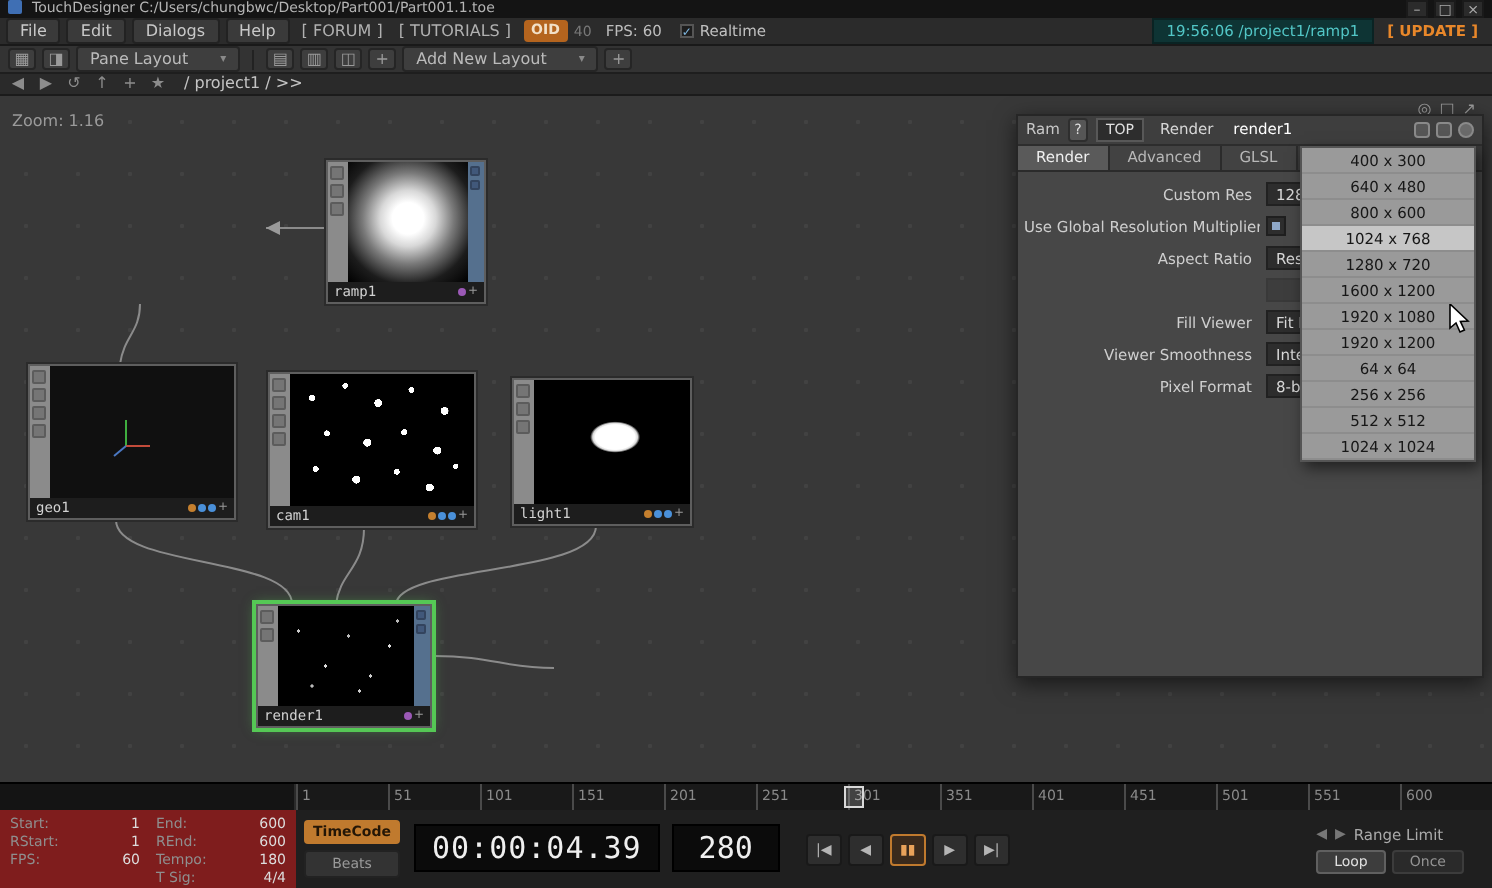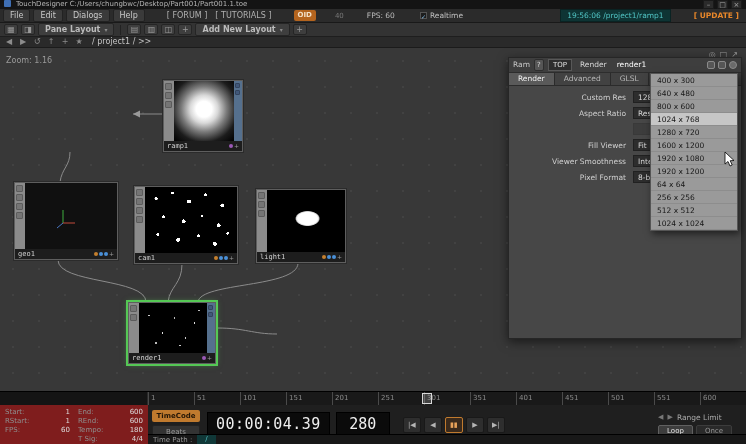--- a/index.html
+++ b/index.html
@@ -8,35 +8,35 @@
   .app { position:relative; width:746px; height:444px; background:#353535; display:flex; flex-direction:column; }
 
   
   .titlebar { height:11px; background:#141414; display:flex; gap:5px; padding:0 4px; }
   .titlebar .tlogo { width:7px; height:7px; background:#3f6fb4; border-radius:1px; }
   .titlebar .ttext { font-size:7px; color:#b5b5b5; white-space:nowrap; }
   .winctl { margin-left:auto; display:flex; gap:3px; }
   .winctl span { width:11px; height:9px; font-size:7px; line-height:9px; text-align:center; color:#aaa; background:#2b2b2b; border:1px solid #1a1a1a; }
 
   
-  .menubar { height:15px; background:#2b2b2b; border-bottom:1px solid #191919; display:flex; align-items:center; gap:19px; padding:0 3px; font-size:8px; color:#c8c8c8; }
+  .menubar { height:15px; background:#2b2b2b; border-bottom:1px solid #191919; display:flex; align-items:center; gap:3px; padding:0 3px; font-size:8px; color:#c8c8c8; }
   .menu-item { padding:0 6px; line-height:11px; background:#3a3a3a; border:1px solid #222; border-radius:2px; }
   .menu-link { padding:0 3px; color:#b0b0b0; }
   .perform { background:#b4641e; color:#f2e0c8; padding:0 4px; line-height:11px; border-radius:2px; font-weight:bold; font-size:7px; }
   .fps-cur { color:#787878; font-size:7px; }
   .fps { color:#bdbdbd; font-size:7.5px; margin-left:4px; }
   .realtime { display:flex; align-items:center; gap:3px; margin-left:6px; font-size:7.5px; color:#c0c0c0; }
   .realtime .chk { width:7px; height:7px; background:#1d1d1d; border:1px solid #555; color:#7fb7e0; font-size:6px; line-height:7px; text-align:center; }
   .statusbox { margin-left:auto; background:#0e3434; border:1px solid #0a2323; color:#52c6c6; font-size:7.5px; padding:0 6px; line-height:11px; }
   .update { color:#e8872a; font-weight:bold; font-size:7.5px; padding:0 4px; }
 
   
   .toolbar { height:15px; background:#333; border-bottom:1px solid #1e1e1e; display:flex; align-items:center; gap:3px; padding:0 4px; font-size:8px; color:#bbb; }
   .tb-icon { width:14px; height:11px; background:#3e3e3e; border:1px solid #252525; color:#9a9a9a; font-size:8px; line-height:10px; text-align:center; border-radius:2px; }
-  .tb-btn { display:flex; align-items:center; gap:4px; background:#3e3e3e; border:1px solid #252525; padding:0 6px; line-height:11px; border-radius:2px;font-weight:bold; }
+  .tb-btn { display:flex; align-items:center; gap:16px; background:#3e3e3e; border:1px solid #252525; padding:0 6px; line-height:11px; border-radius:2px; }
   .tb-caret { color:#8a8a8a; font-size:6px; }
   .tb-sep { width:1px; height:10px; background:#222; margin:0 3px; }
 
   
   .pathbar { height:13px; background:#2a2a2a; border-bottom:1px solid #1b1b1b; display:flex; align-items:center; gap:2px; padding:0 3px; font-size:8px; color:#a8a8a8; }
   .path-icon { width:12px; text-align:center; color:#8c8c8c; font-size:8px; }
   .path-text { margin-left:5px; color:#c4c4c4; }
 
   
   .network { position:relative; height:418px; background:#383838;
@@ -106,21 +106,21 @@
   .p-row { display:flex; align-items:center; height:13px; gap:3px; }
   .p-row.dim { opacity:.35; }
   .p-label { width:118px; text-align:right; color:#cfcfcf; padding-right:4px; white-space:nowrap; overflow:hidden; font-size:7.5px; }
   .p-val { background:#2d2d2d; border:1px solid #212121; color:#d8d8d8; padding:0 4px; height:12px; line-height:11px; font-size:7.5px; }
   .p-val.num { width:36px; }
   .p-val.menu { width:96px; }
   .p-val.empty { width:36px; }
   .p-arrow { width:11px; height:12px; background:#3b3b3b; border:1px solid #212121; color:#b0b0b0; text-align:center; line-height:11px; font-size:6px; }
   .p-check { width:10px; height:10px; background:#2d2d2d; border:1px solid #1f1f1f; position:relative; }
   .p-check.checked::after { content:""; position:absolute; inset:2px; background:#8fa8c8; }
-  .res-menu { position:absolute; top:15px; right:3px; width:88px; background:#9a9a9a; border:1px solid #555; box-shadow:2px 3px 7px rgba(0,0,0,.55); z-index:20; }
+  .res-menu { position:absolute; top:15px; right:3px; width:88px; background:#9a9a9a; border:1px solid #555; box-shadow:2px 3px 7px rgba(0,0,0,.55); z-index:20;text-align:center; }
   .res-item { height:13px; line-height:13px; padding:0 6px; color:#171717; font-size:7.5px; border-bottom:1px solid #8d8d8d; white-space:nowrap; }
   .res-item.active { background:#c6c6c6; }
 
   .cursor { position:absolute; left:724px; top:104px; z-index:60; pointer-events:none; }
 
   
   .ruler { height:14px; background:#191919; border-top:1px solid #000; display:flex; }
   .ruler-gutter { width:148px; background:#141414; border-right:1px solid #2a2a2a; }
   .ruler-ticks { flex:1; display:flex; position:relative; }
   .tick { flex:1; border-left:1px solid #4a4a4a; color:#8a8a8a; font-size:7px; line-height:13px; padding-left:2px; overflow:hidden; }
@@ -357,20 +357,24 @@
           <span class="p-tab">GLSL</span>
         </div>
       <div class="p-body">
         <div class="p-row">
           <span class="p-label">Custom Res</span>
           <span class="p-val num">1280</span>
           <span class="p-val num">720</span>
           <span class="p-arrow">▾</span>
         </div>
         <div class="p-row">
+          <span class="p-label">Use Global Resolution Multiplier</span>
+          <span class="p-check checked"></span>
+        </div>
+        <div class="p-row">
           <span class="p-label">Aspect Ratio</span>
           <span class="p-val menu">Resolution</span>
         </div>
         <div class="p-row dim">
           <span class="p-label"></span>
           <span class="p-val empty"></span>
           <span class="p-val empty"></span>
         </div>
         <div class="p-row">
           <span class="p-label">Fill Viewer</span>
@@ -484,19 +488,15 @@
       <div class="t-range-top">
         <span class="range-ico">◀</span>
         <span class="range-ico">▶</span>
         <span>Range Limit</span>
       </div>
       <div class="t-range-btns">
         <span class="btn-loop">Loop</span>
         <span class="btn-once">Once</span>
       </div>
     </div>
-    <div class="t-bottom">
-      <span>Time Path :</span>
-      <span class="t-path-val">/</span>
-    </div>
   </div>
 
 </div>
 
 </body></html>

